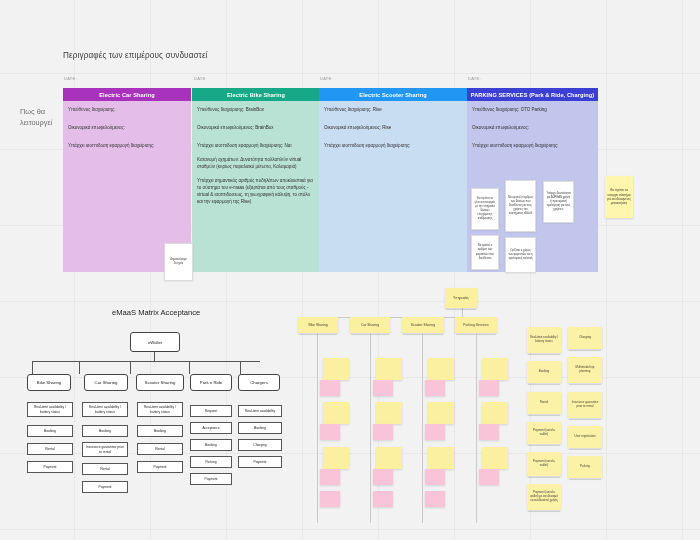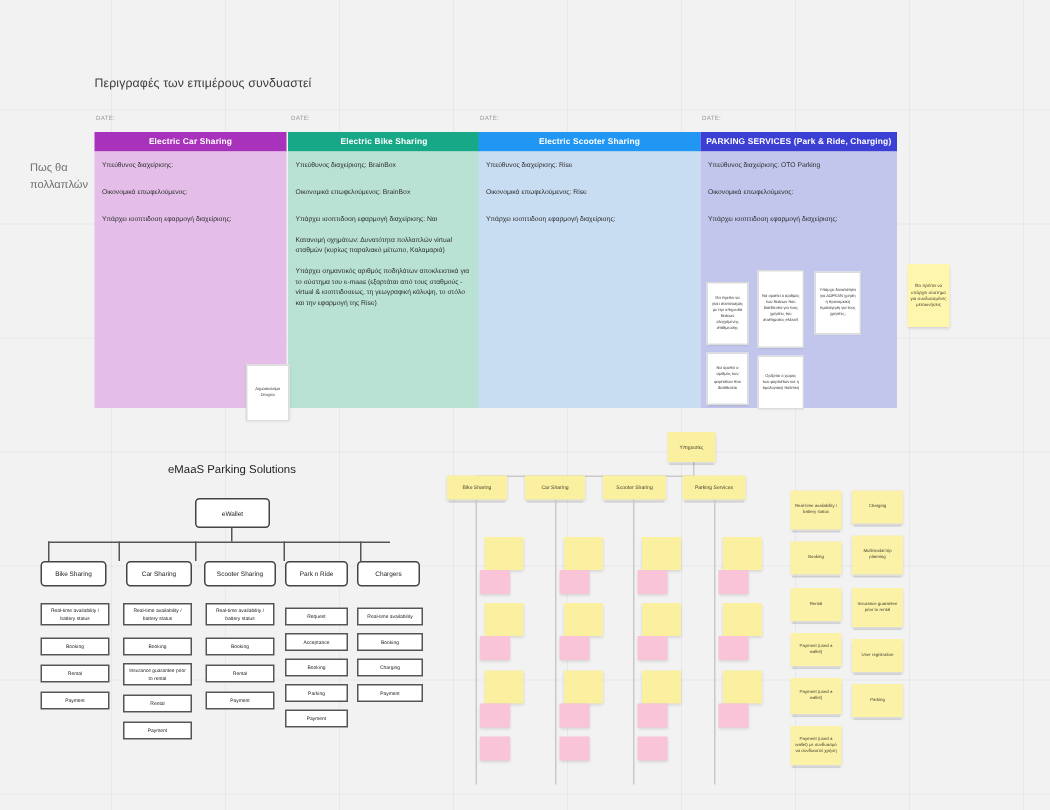--- a/index.html
+++ b/index.html
@@ -115,21 +115,21 @@
         font-size: 2.9px; line-height: 1.35; color: #4a4432; padding: 2px 2px; }
 </style>
 </head>
 <body>
 
 <div id="board">
 
   <div class="abs section-title" style="left:63px; top:51px;">Περιγραφές των επιμέρους συνδυαστεί</div>
 
   <div class="abs side-label" style="left:20px; top:107px; width:50px; white-space:pre-line;">Πως θα
-πολλαπλών</div>
+λειτουργεί</div>
 
   <div class="abs date-tag" style="left:64px; top:76px;">DATE:</div>
   <div class="abs date-tag" style="left:194px; top:76px;">DATE:</div>
   <div class="abs date-tag" style="left:320px; top:76px;">DATE:</div>
   <div class="abs date-tag" style="left:468px; top:76px;">DATE:</div>
 
   <div class="col c-car" style="left:63px; width:128px; height:184px;">
     <div class="col-head">Electric Car Sharing</div>
     <div class="col-body" style="height:171px;">
       <div class="row-line">Υπεύθυνος διαχείρισης:</div>
@@ -171,21 +171,21 @@
   </div>
 
   <div class="abs mini-card" style="left:471px; top:188px; width:28px; height:42px;">Θα πρέπει να γίνει συντονισμός με την υπηρεσία θέσεων ελεγχόμενης στάθμευσης</div>
   <div class="abs mini-card" style="left:505px; top:180px; width:31px; height:52px;">Να οριστεί ο αριθμός των θέσεων που διατίθενται για τους χρήστες του συστήματος eMaaS</div>
   <div class="abs mini-card" style="left:543px; top:181px; width:31px; height:42px;">Υπάρχει δυνατότητα για ΔΩΡΕΑΝ χρήση ή προνομιακή τιμολόγηση για τους χρήστες;</div>
   <div class="abs mini-card" style="left:471px; top:235px; width:28px; height:35px;">Να οριστεί ο αριθμός των φορτιστών που διατίθενται</div>
   <div class="abs mini-card" style="left:505px; top:237px; width:31px; height:36px;">Ορίζεται ο χώρος των φορτιστών και η τιμολογιακή πολιτική</div>
 
   <div class="abs yellow-note" style="left:605px; top:176px; width:28px; height:42px;">Θα πρέπει να υπάρχει σύστημα για συνδυασμένες μετακινήσεις</div>
 
-  <div class="abs tree-title" style="left:112px; top:308px;">eMaaS Parking Solutions</div>
+  <div class="abs tree-title" style="left:112px; top:308px;">eMaaS Matrix Acceptance</div>
 
   <div class="abs node" style="left:130px; top:332px; width:50px; height:20px;">eWallet</div>
 
   <div class="conn" style="left:154px; top:352px; width:0.8px; height:9px;"></div>
   <div class="conn" style="left:32px; top:361px; width:228px; height:0.8px;"></div>
   <div class="conn" style="left:32px;  top:361px; width:0.8px; height:13px;"></div>
   <div class="conn" style="left:79px;  top:361px; width:0.8px; height:13px;"></div>
   <div class="conn" style="left:130px; top:361px; width:0.8px; height:13px;"></div>
   <div class="conn" style="left:189px; top:361px; width:0.8px; height:13px;"></div>
   <div class="conn" style="left:240px; top:361px; width:0.8px; height:13px;"></div>

